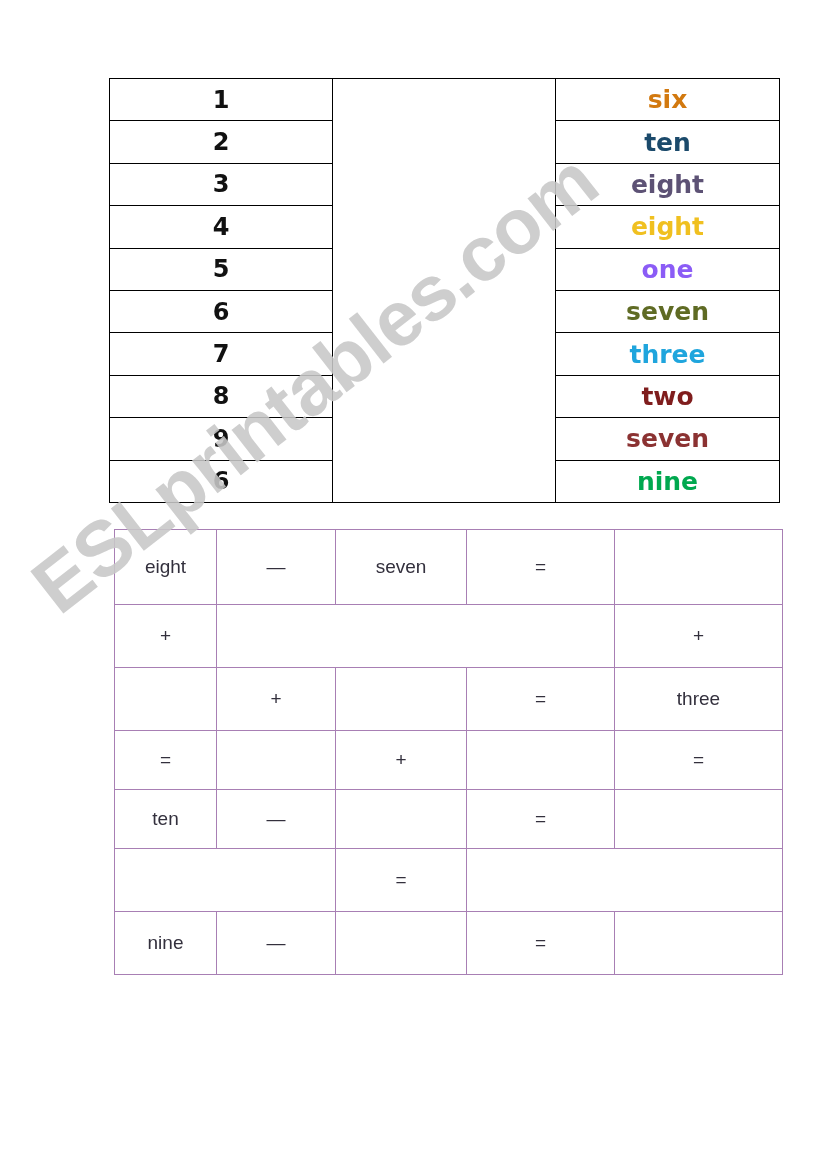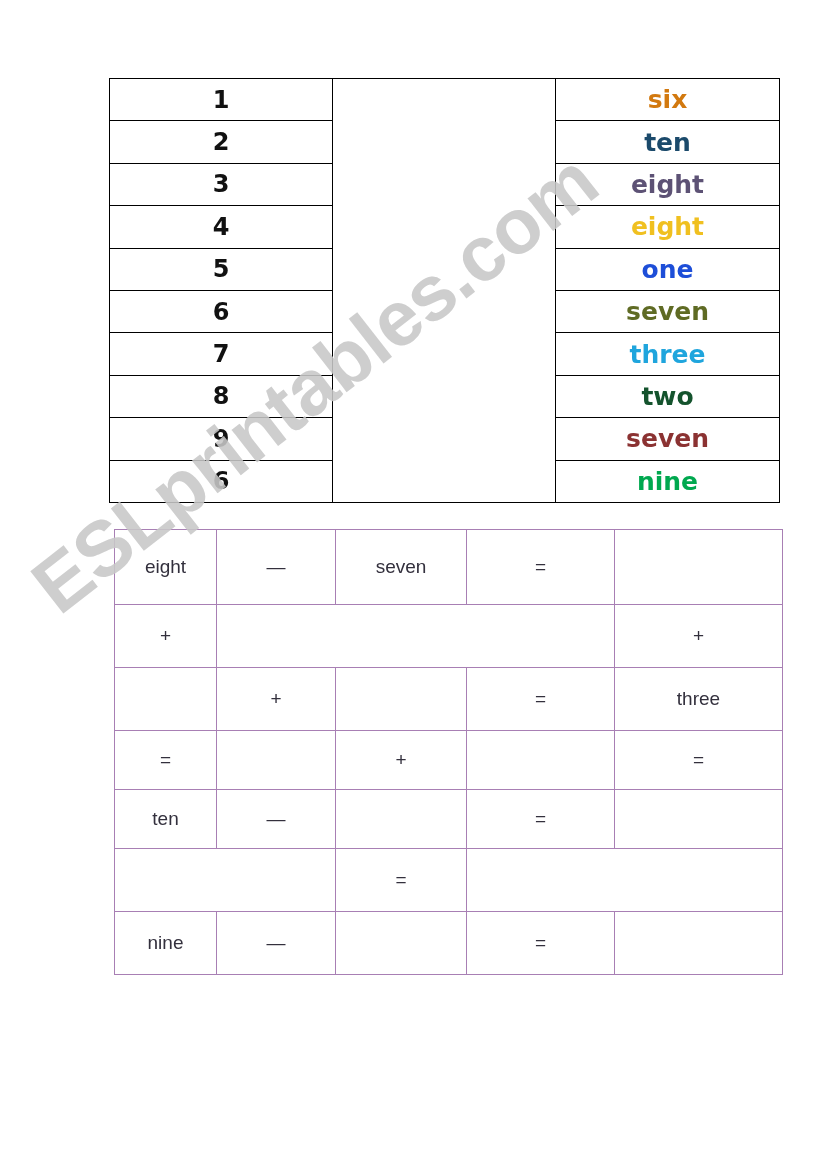--- a/index.html
+++ b/index.html
@@ -137,33 +137,33 @@
       <tr>
         <td class="num-cell">3</td>
         <td class="word-cell" style="color: rgb(93, 82, 117);">eight</td>
       </tr>
       <tr>
         <td class="num-cell">4</td>
         <td class="word-cell" style="color: rgb(240, 192, 32);">eight</td>
       </tr>
       <tr>
         <td class="num-cell">5</td>
-        <td class="word-cell" style="color: #1d4ed8;">one</td>
+        <td class="word-cell" style="color: #8b5cf6;">one</td>
       </tr>
       <tr>
         <td class="num-cell">6</td>
         <td class="word-cell" style="color: rgb(95, 107, 36);">seven</td>
       </tr>
       <tr>
         <td class="num-cell">7</td>
         <td class="word-cell" style="color: rgb(31, 165, 221);">three</td>
       </tr>
       <tr>
         <td class="num-cell">8</td>
-        <td class="word-cell" style="color: #14532d;">two</td>
+        <td class="word-cell" style="color: #7f1d1d;">two</td>
       </tr>
       <tr>
         <td class="num-cell">9</td>
         <td class="word-cell" style="color: rgb(139, 50, 50);">seven</td>
       </tr>
       <tr>
         <td class="num-cell">6</td>
         <td class="word-cell" style="color: rgb(0, 168, 79);">nine</td>
       </tr>
     </tbody>

